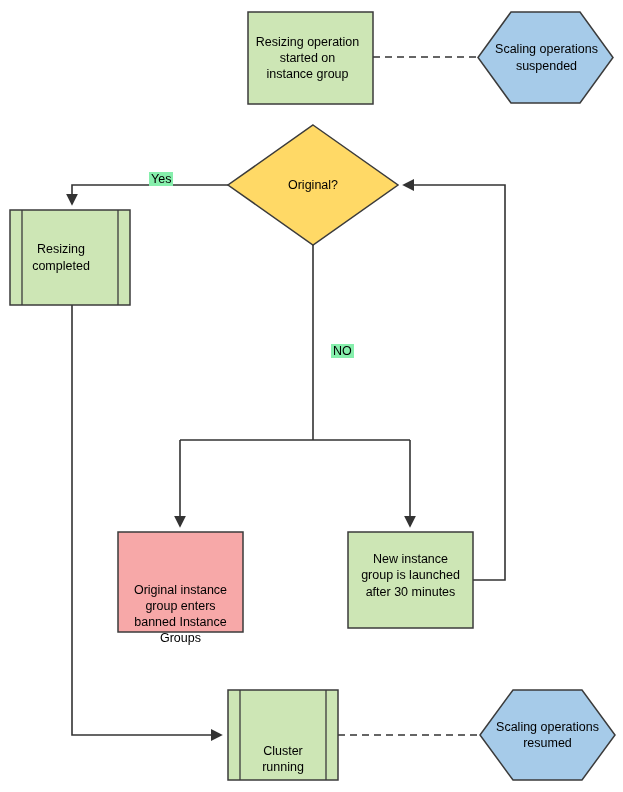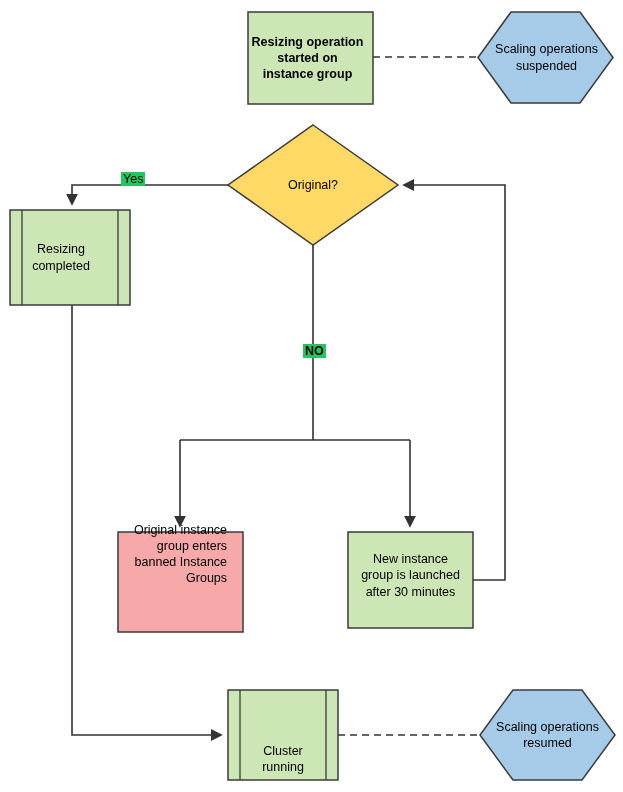--- a/index.html
+++ b/index.html
@@ -45,23 +45,24 @@
     white-space: pre-line;
     font-size: 12.5px;
     line-height: 1.3;
     color: #000000;
     pointer-events: none;
   }
   .edge-label {
     position: absolute;
     font-size: 12.5px;
     color: #000000;
-    background: #22c55e;
+    background: #86efac;
     padding: 0 2px;
     pointer-events: none;
+    margin-left: 28px;
   }
 </style>
 </head>
 <body>
 
 <div class="canvas">
 
   <svg class="layer" width="623" height="792" viewBox="0 0 623 792">
     <defs>
       <marker id="arrow" viewBox="0 0 10 10" refX="8.5" refY="5" markerWidth="7.5" markerHeight="7.5" orient="auto-start-reverse">
@@ -99,44 +100,44 @@
 
     <rect class="shape" x="348" y="532" width="125" height="96" fill="#cde6b5"></rect>
 
     <rect class="shape" x="228" y="690" width="110" height="90" fill="#cde6b5"></rect>
     <line class="bar" x1="240" y1="690" x2="240" y2="780"></line>
     <line class="bar" x1="326" y1="690" x2="326" y2="780"></line>
 
     <polygon class="shape" points="480,735 513,690 582,690 615,735 582,780 513,780" fill="#a6cbe9"></polygon>
   </svg>
 
-  <div class="label" style="left:248px; top:12px; width:119px; height:92px;font-weight:bold;">Resizing operation
+  <div class="label" style="left:248px; top:12px; width:119px; height:92px;">Resizing operation
 started on
 instance group</div>
 
   <div class="label" style="left:482px; top:12px; width:129px; height:91px;">Scaling operations
 suspended</div>
 
   <div class="label" style="left:228px; top:125px; width:170px; height:120px;">Original?</div>
 
   <div class="label" style="left:10px; top:210px; width:102px; height:95px;">Resizing
 completed</div>
 
-  <div class="label" style="left:118px; top:504px; width:125px; height:100px;text-align:right;">Original instance
+  <div class="label" style="left:118px; top:564px; width:125px; height:100px;">Original instance
 group enters
 banned Instance
 Groups</div>
 
   <div class="label" style="left:348px; top:532px; width:125px; height:87px;">New instance
 group is launched
 after 30 minutes</div>
 
   <div class="label" style="left:228px; top:690px; width:110px; height:90px;margin-top:24px;">Cluster
 running</div>
 
   <div class="label" style="left:483px; top:690px; width:129px; height:90px;">Scaling operations
 resumed</div>
 
   <div class="edge-label" style="left:121px; top:172px;">Yes</div>
 
-  <div class="edge-label" style="left:303px; top:344px;font-weight:bold;">NO</div>
+  <div class="edge-label" style="left:303px; top:344px;">NO</div>
 
 </div>
 
 </body></html>

